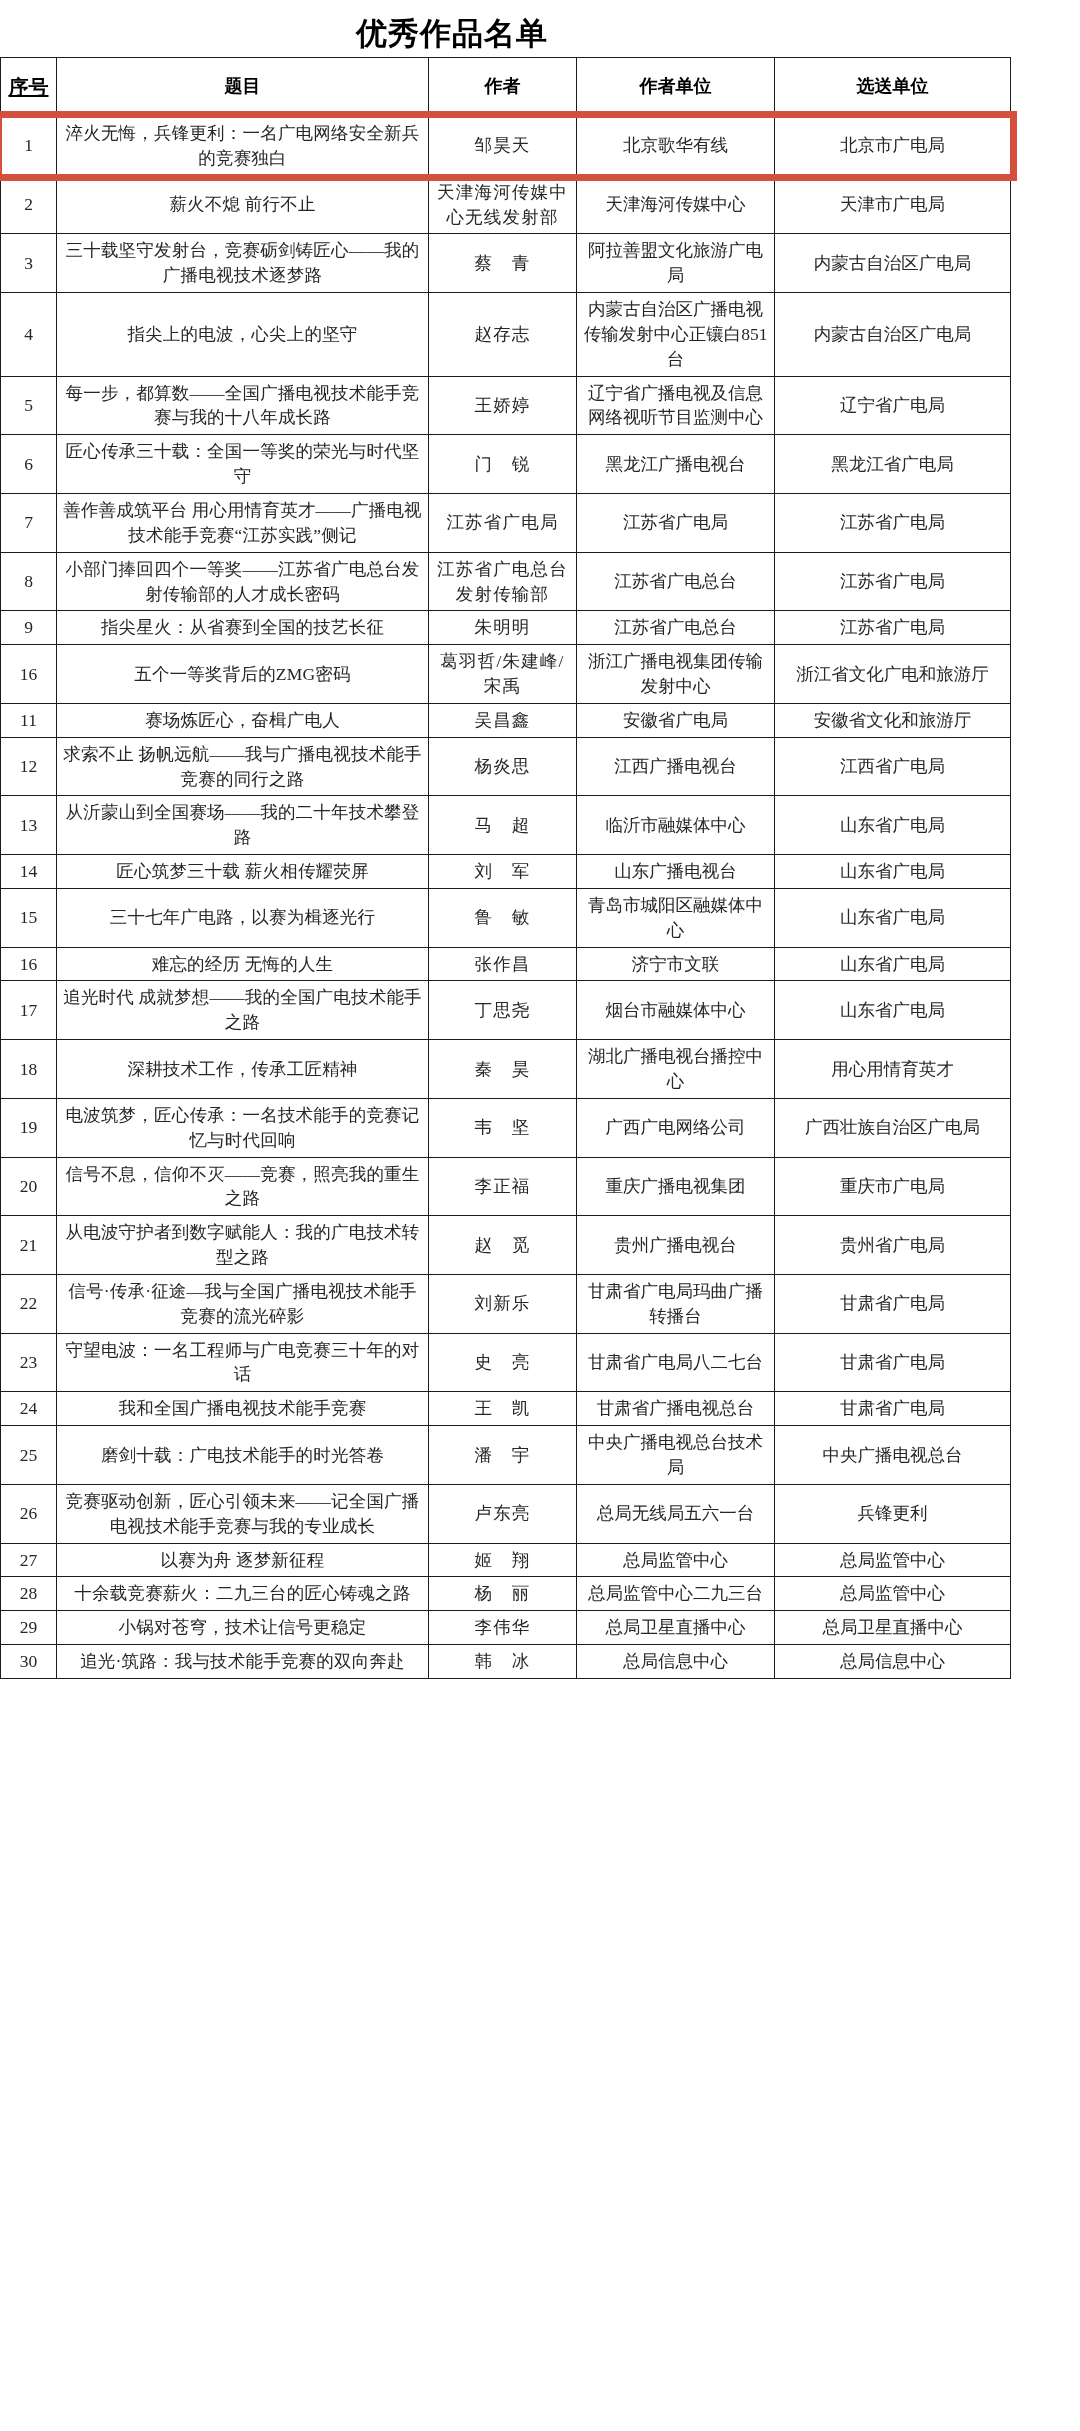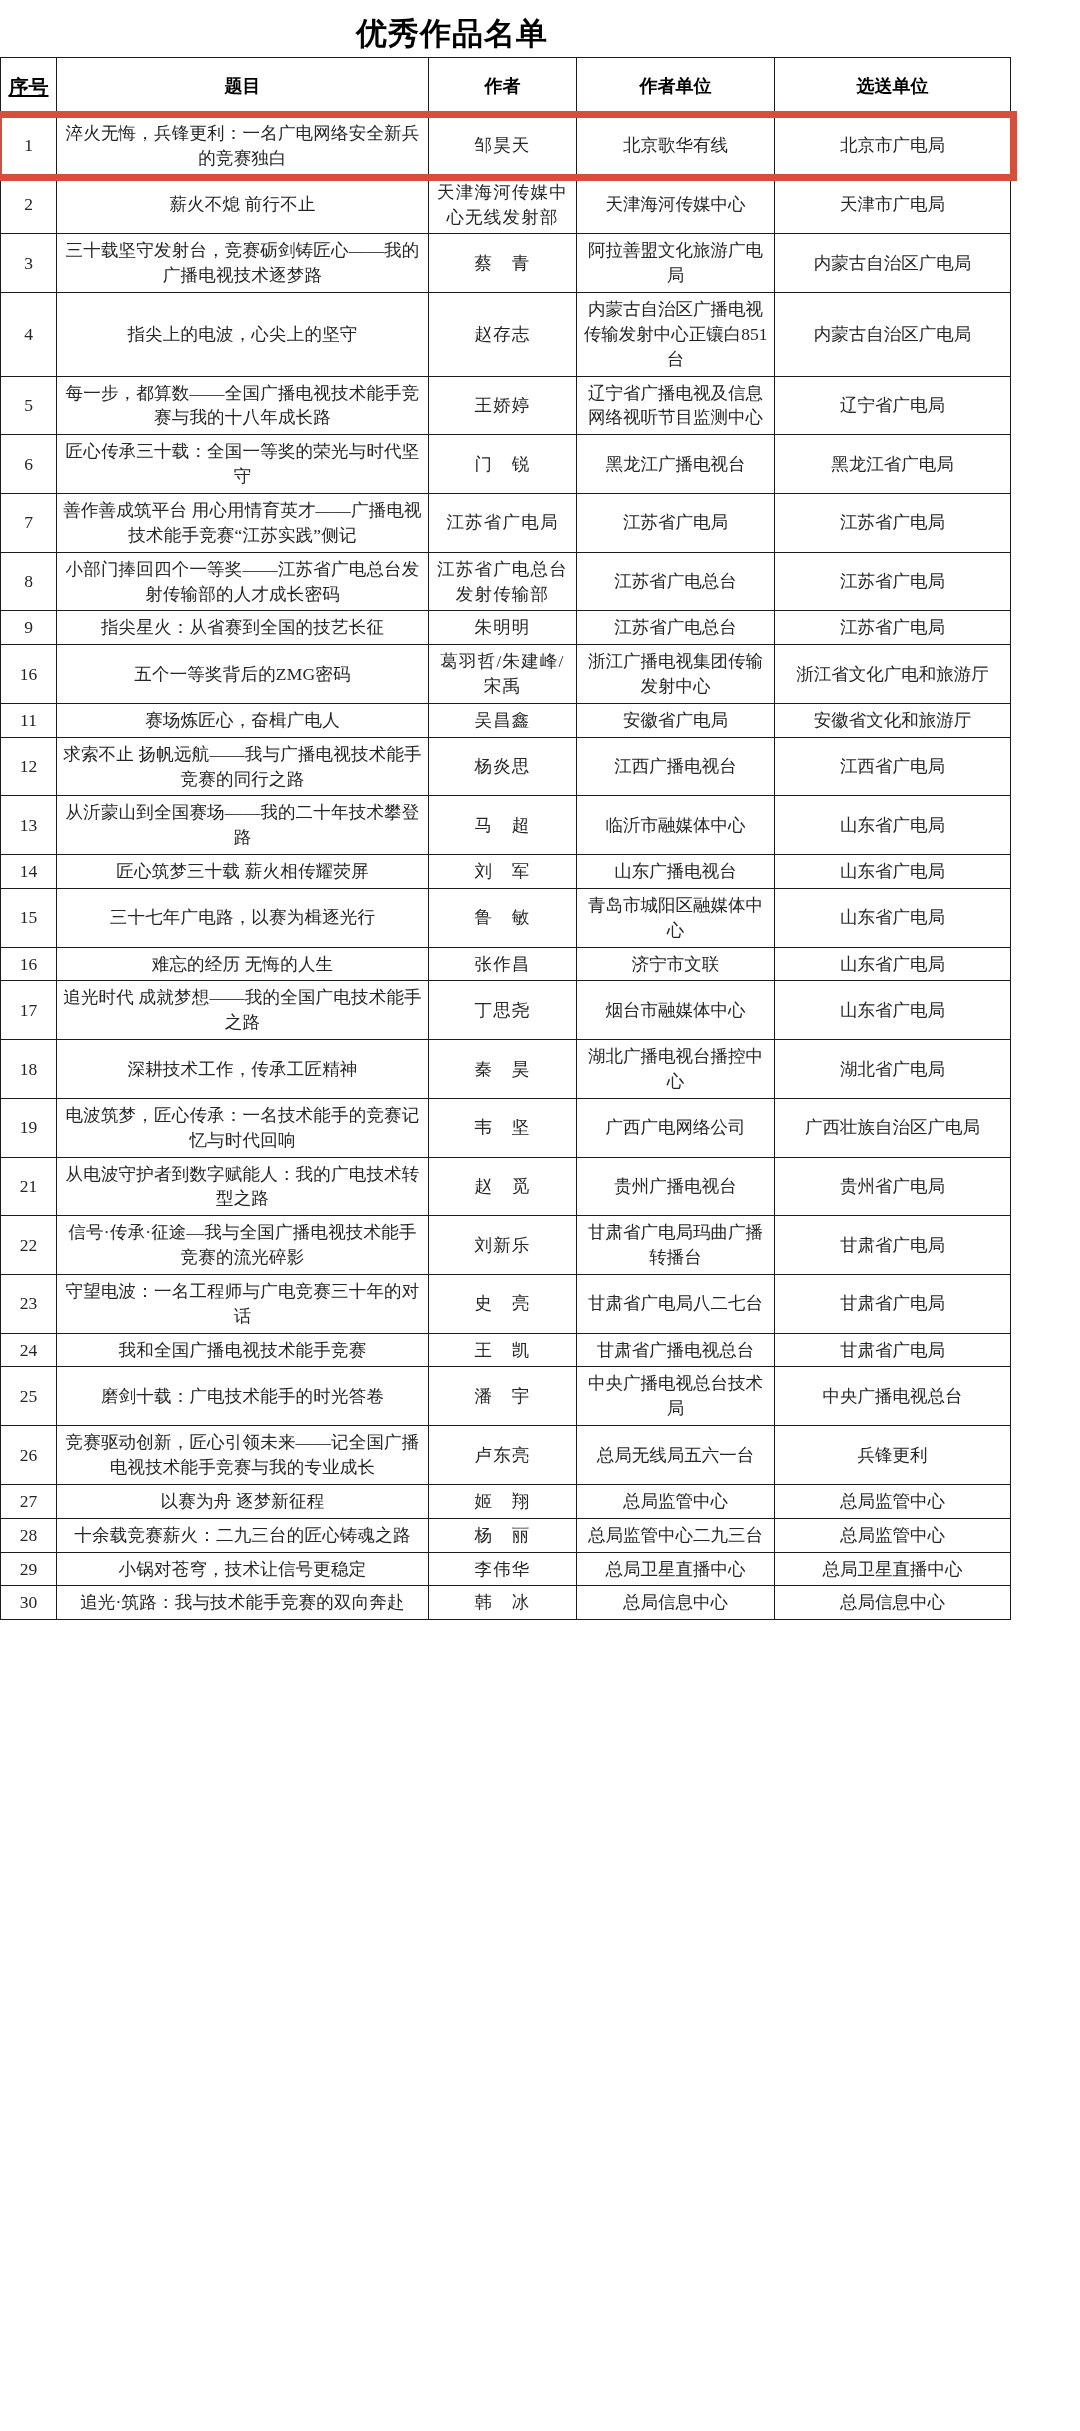--- a/index.html
+++ b/index.html
@@ -236,30 +236,37 @@
             <td class="title">追光时代 成就梦想——我的全国广电技术能手之路</td>
             <td class="author">丁思尧</td>
             <td class="unit">烟台市融媒体中心</td>
             <td class="sender">山东省广电局</td>
           </tr>
           <tr>
             <td class="seq">18</td>
             <td class="title">深耕技术工作，传承工匠精神</td>
             <td class="author">秦　昊</td>
             <td class="unit">湖北广播电视台播控中心</td>
-            <td class="sender">湖北省广电局</td>
+            <td class="sender">用心用情育英才</td>
           </tr>
           <tr>
             <td class="seq">19</td>
             <td class="title">电波筑梦，匠心传承：一名技术能手的竞赛记忆与时代回响</td>
             <td class="author">韦　坚</td>
             <td class="unit">广西广电网络公司</td>
             <td class="sender">广西壮族自治区广电局</td>
           </tr>
           <tr>
+            <td class="seq">20</td>
+            <td class="title">信号不息，信仰不灭——竞赛，照亮我的重生之路</td>
+            <td class="author">李正福</td>
+            <td class="unit">重庆广播电视集团</td>
+            <td class="sender">重庆市广电局</td>
+          </tr>
+          <tr>
             <td class="seq">21</td>
             <td class="title">从电波守护者到数字赋能人：我的广电技术转型之路</td>
             <td class="author">赵　觅</td>
             <td class="unit">贵州广播电视台</td>
             <td class="sender">贵州省广电局</td>
           </tr>
           <tr>
             <td class="seq">22</td>
             <td class="title">信号·传承·征途—我与全国广播电视技术能手竞赛的流光碎影</td>
             <td class="author">刘新乐</td>

